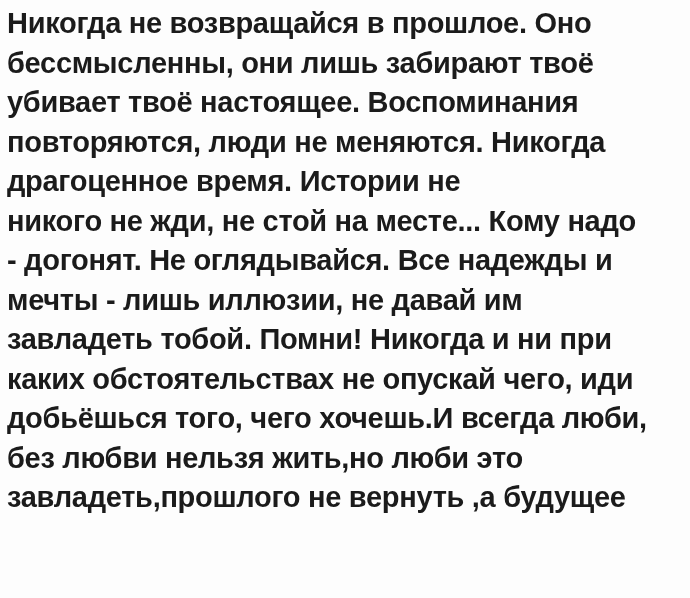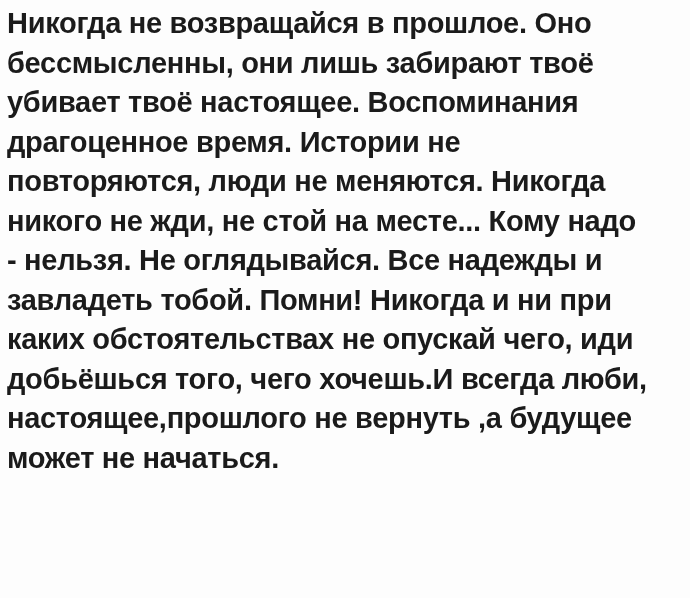--- a/index.html
+++ b/index.html
@@ -30,22 +30,23 @@
     white-space: nowrap;
   }
 </style>
 </head>
 <body>
 
 <div class="quote-image">
   <p class="quote-line">Никогда не возвращайся в прошлое. Оно</p>
   <p class="quote-line">бессмысленны, они лишь забирают твоё</p>
   <p class="quote-line">убивает твоё настоящее. Воспоминания</p>
+  <p class="quote-line">повторяются, люди не меняются. Никогда</p>
   <p class="quote-line">драгоценное время. Истории не</p>
-  <p class="quote-line">повторяются, люди не меняются. Никогда</p>
   <p class="quote-line">никого не жди, не стой на месте... Кому надо</p>
-  <p class="quote-line">- нельзя. Не оглядывайся. Все надежды и</p>
+  <p class="quote-line">- догонят. Не оглядывайся. Все надежды и</p>
+  <p class="quote-line">мечты - лишь иллюзии, не давай им</p>
   <p class="quote-line">завладеть тобой. Помни! Никогда и ни при</p>
   <p class="quote-line">каких обстоятельствах не опускай чего, иди</p>
   <p class="quote-line">добьёшься того, чего хочешь.И всегда люби,</p>
-  <p class="quote-line">настоящее,прошлого не вернуть ,а будущее</p>
-  <p class="quote-line">может не начаться.</p>
+  <p class="quote-line">без любви нельзя жить,но люби это</p>
+  <p class="quote-line">завладеть,прошлого не вернуть ,а будущее</p>
 </div>
 
 </body></html>

